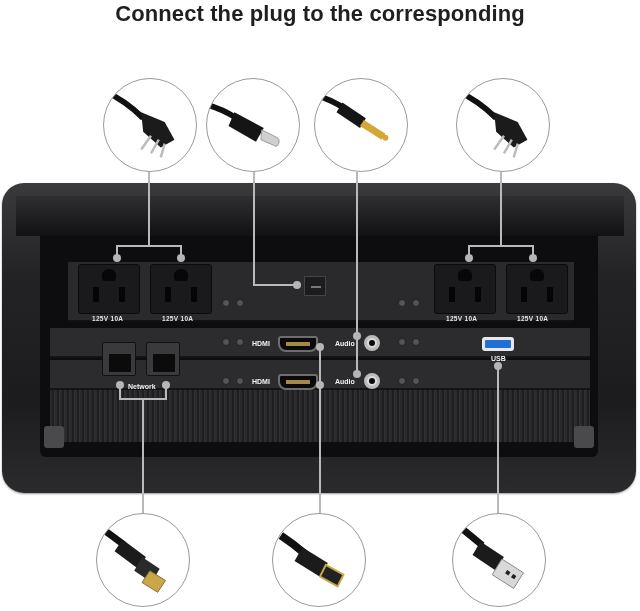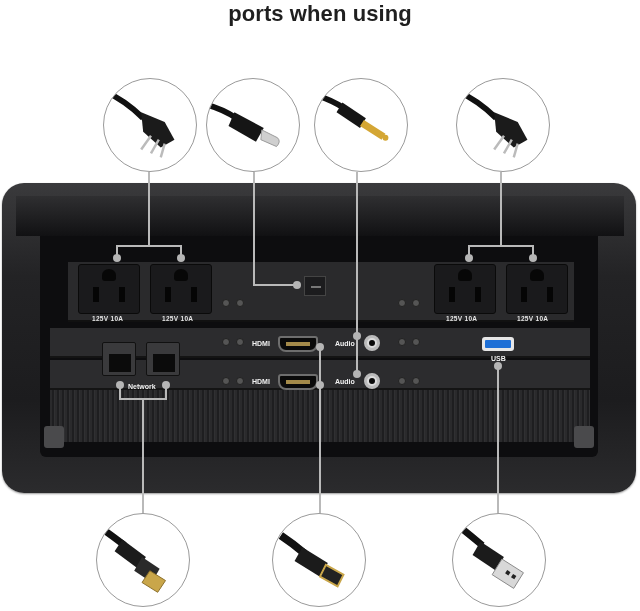--- a/index.html
+++ b/index.html
@@ -80,21 +80,21 @@
   .brush {
     position: absolute; left: 50px; top: 390px; width: 540px; height: 52px;
     background: repeating-linear-gradient(90deg,#2a2a2c 0 2px,#1e1e20 2px 4px,#303032 4px 5px);
   }
   .corner { position:absolute; width:20px; height:22px; background:#4a4a4c; border-radius:3px; }
 </style>
 </head>
 <body>
 
 <div class="title">
-  <div>ports when using</div>
+  <div>Connect the plug to the corresponding</div>
 </div>
 
 <div class="circle" style="left:103px; top:78px;">
   <svg viewBox="0 0 94 94">
     <path d="M-5 10 Q20 20 40 40" stroke="#111" stroke-width="6" fill="none"></path>
     <path d="M38 34 L62 44 L72 62 L58 70 L40 54 Z" fill="#1b1b1b"></path>
     <line x1="48" y1="58" x2="38" y2="72" stroke="#bbb" stroke-width="2.5"></line>
     <line x1="56" y1="62" x2="48" y2="76" stroke="#bbb" stroke-width="2.5"></line>
     <line x1="62" y1="66" x2="58" y2="80" stroke="#bbb" stroke-width="2.5"></line>
   </svg>

